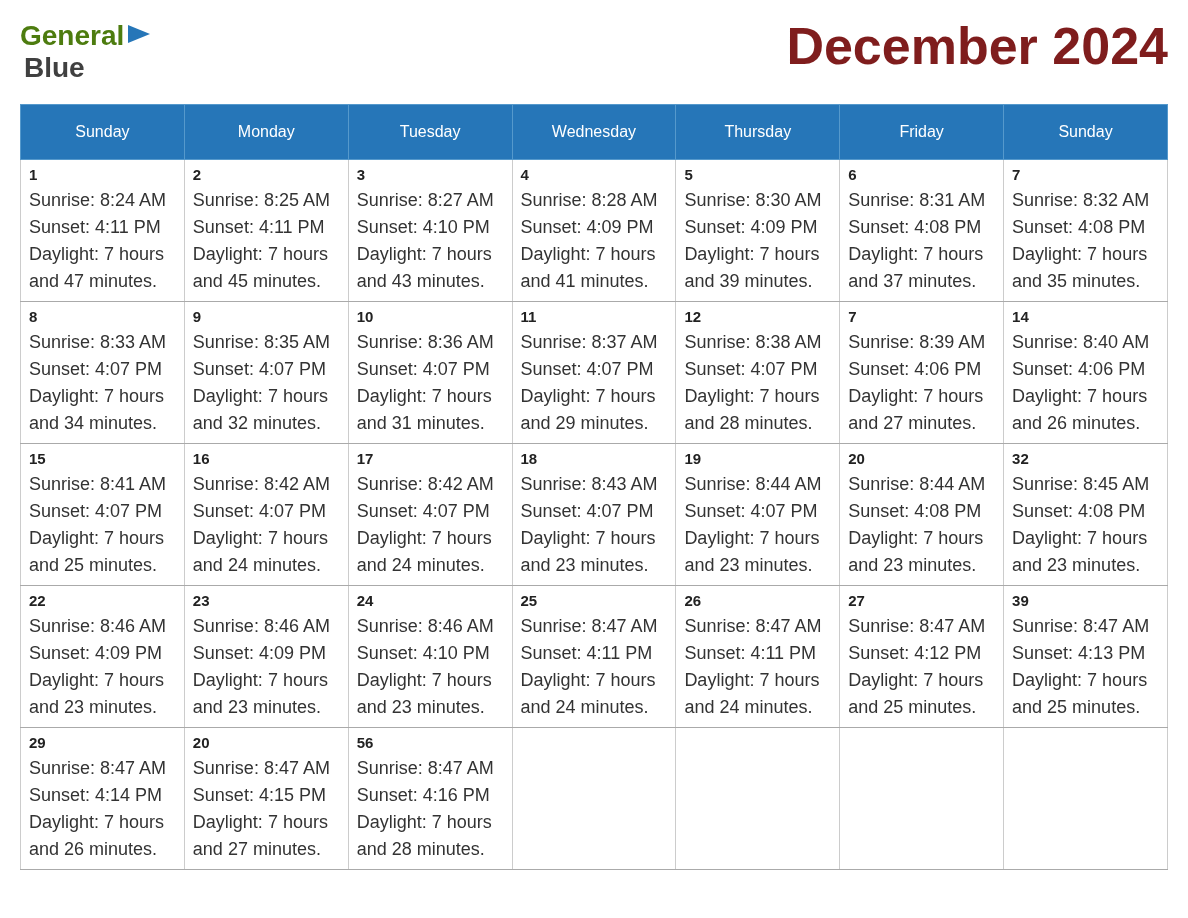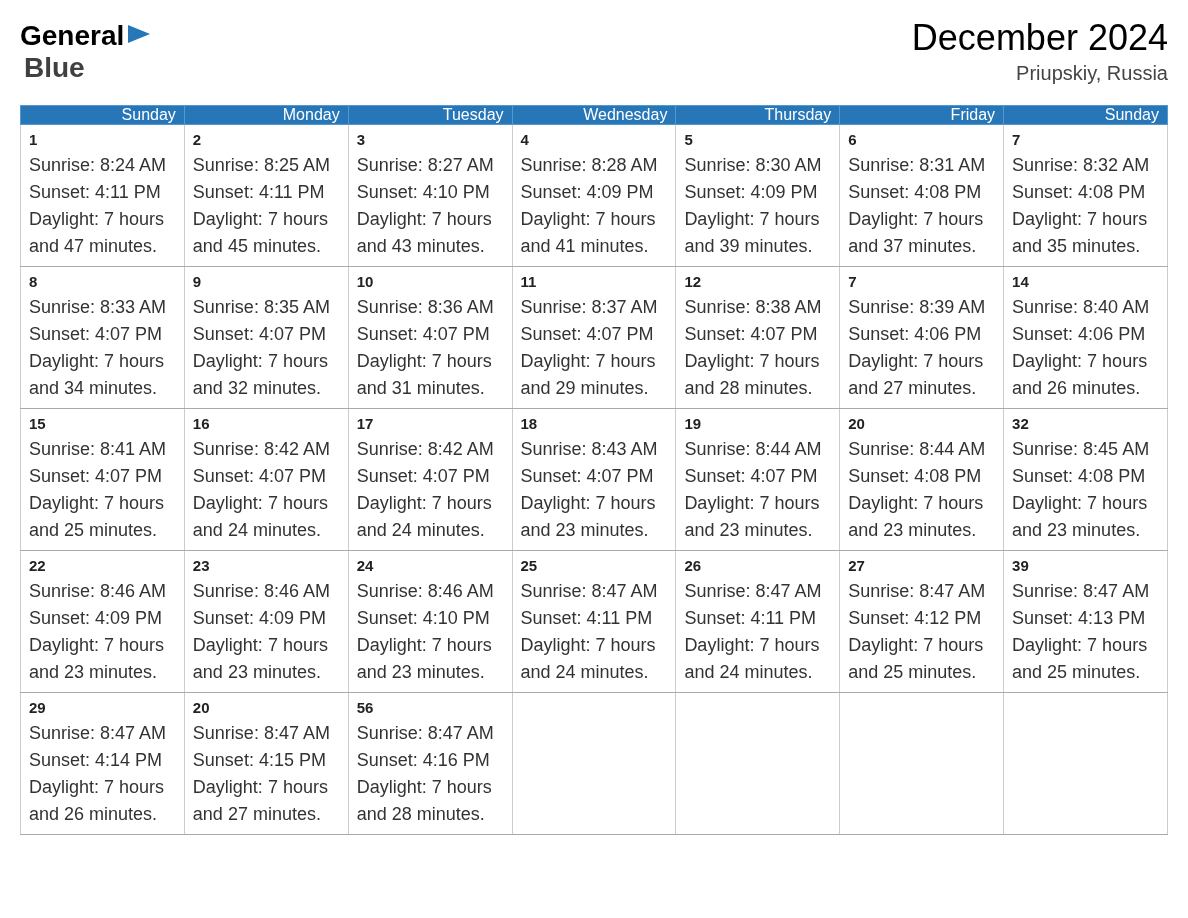--- a/index.html
+++ b/index.html
@@ -18,42 +18,42 @@
     }
     .logo {
       display: flex;
       flex-direction: column;
       align-items: flex-start;
     }
     .title-block {
       text-align: right;
     }
     .month-title {
-      font-size: 36px;
-      font-weight: 400;
-      color: #000000;
+      font-size: 52px;
+      font-weight: 700;
+      color: #7f1d1d;
       line-height: 1;
     }
     .location {
       font-size: 20px;
       color: #444;
       margin-top: 6px;
     }
     .calendar {
       width: 100%;
       border-collapse: collapse;
       border: 1px solid #aaa;
     }
     .calendar th {
       background-color: #2676b8;
       color: #fff;
       font-size: 16px;
       font-weight: normal;
-      padding: 0 8px;
-      text-align: right;
+      padding: 18px 8px;
+      text-align: center;
       border: 1px solid #5599cc;
     }
     .calendar td {
       vertical-align: top;
       padding: 6px 8px;
       border: 1px solid #ccc;
       font-size: 13px;
       color: #222;
       width: 14.28%;
       min-height: 100px;
@@ -80,34 +80,33 @@
       display: flex;
       align-items: center;
     }
   </style>
 </head>
 <body>
 
 <div class="header">
   <div class="logo">
     <div class="logo-container">
-      <span style="font-size:28px;font-weight:bold;color:#000000;">General</span>
+      <span style="font-size:28px;font-weight:bold;color:#4d7c0f;">General</span>
       <span style="display:inline-block;margin:0 2px 0 4px;vertical-align:middle;">
         <svg width="22" height="18" viewBox="0 0 22 18">
           <polygon points="0,0 22,9 0,18" fill="#2676b8"></polygon>
         </svg>
       </span>
     </div>
     <div>
       <span style="font-size:28px;font-weight:bold;color:#404040;margin-left:4px;">Blue</span>
     </div>
   </div>
   <div class="title-block">
     <div class="month-title">December 2024</div>
-    <div class="location">Priupskiy, Russia</div>
   </div>
 </div>
 
 <table class="calendar">
   <thead>
     <tr>
     <th>Sunday</th>
         <th>Monday</th>
         <th>Tuesday</th>
         <th>Wednesday</th>

